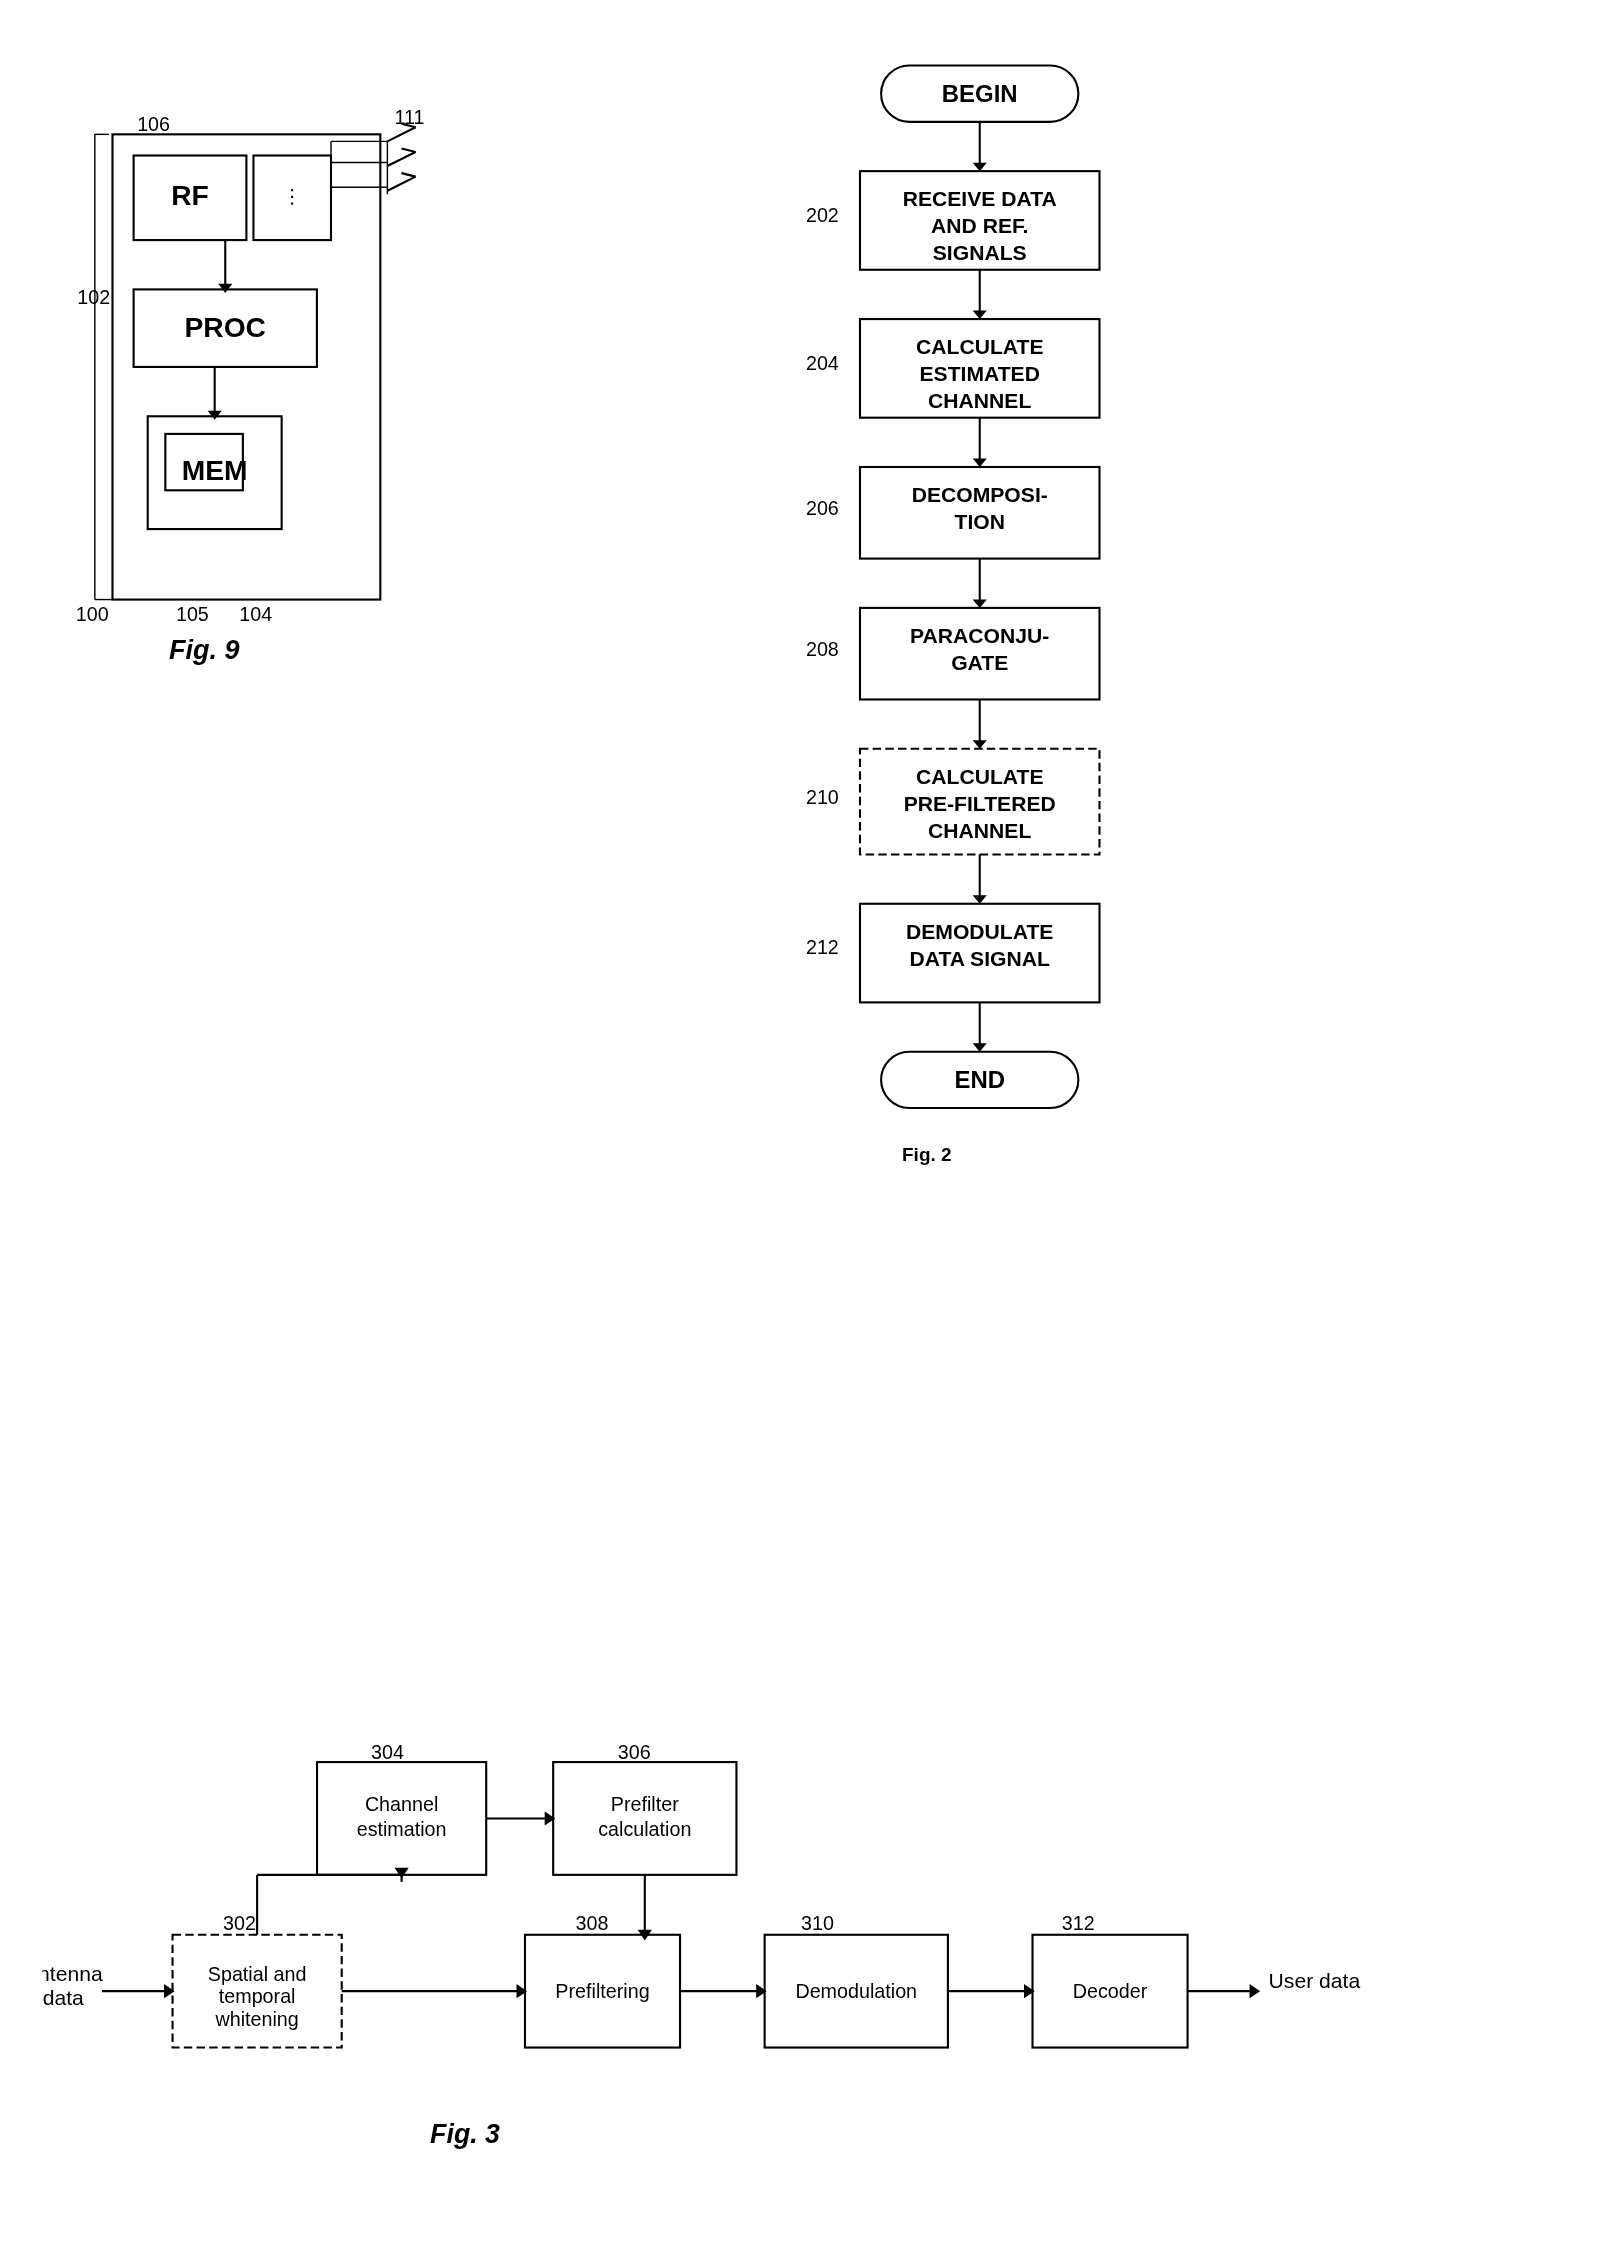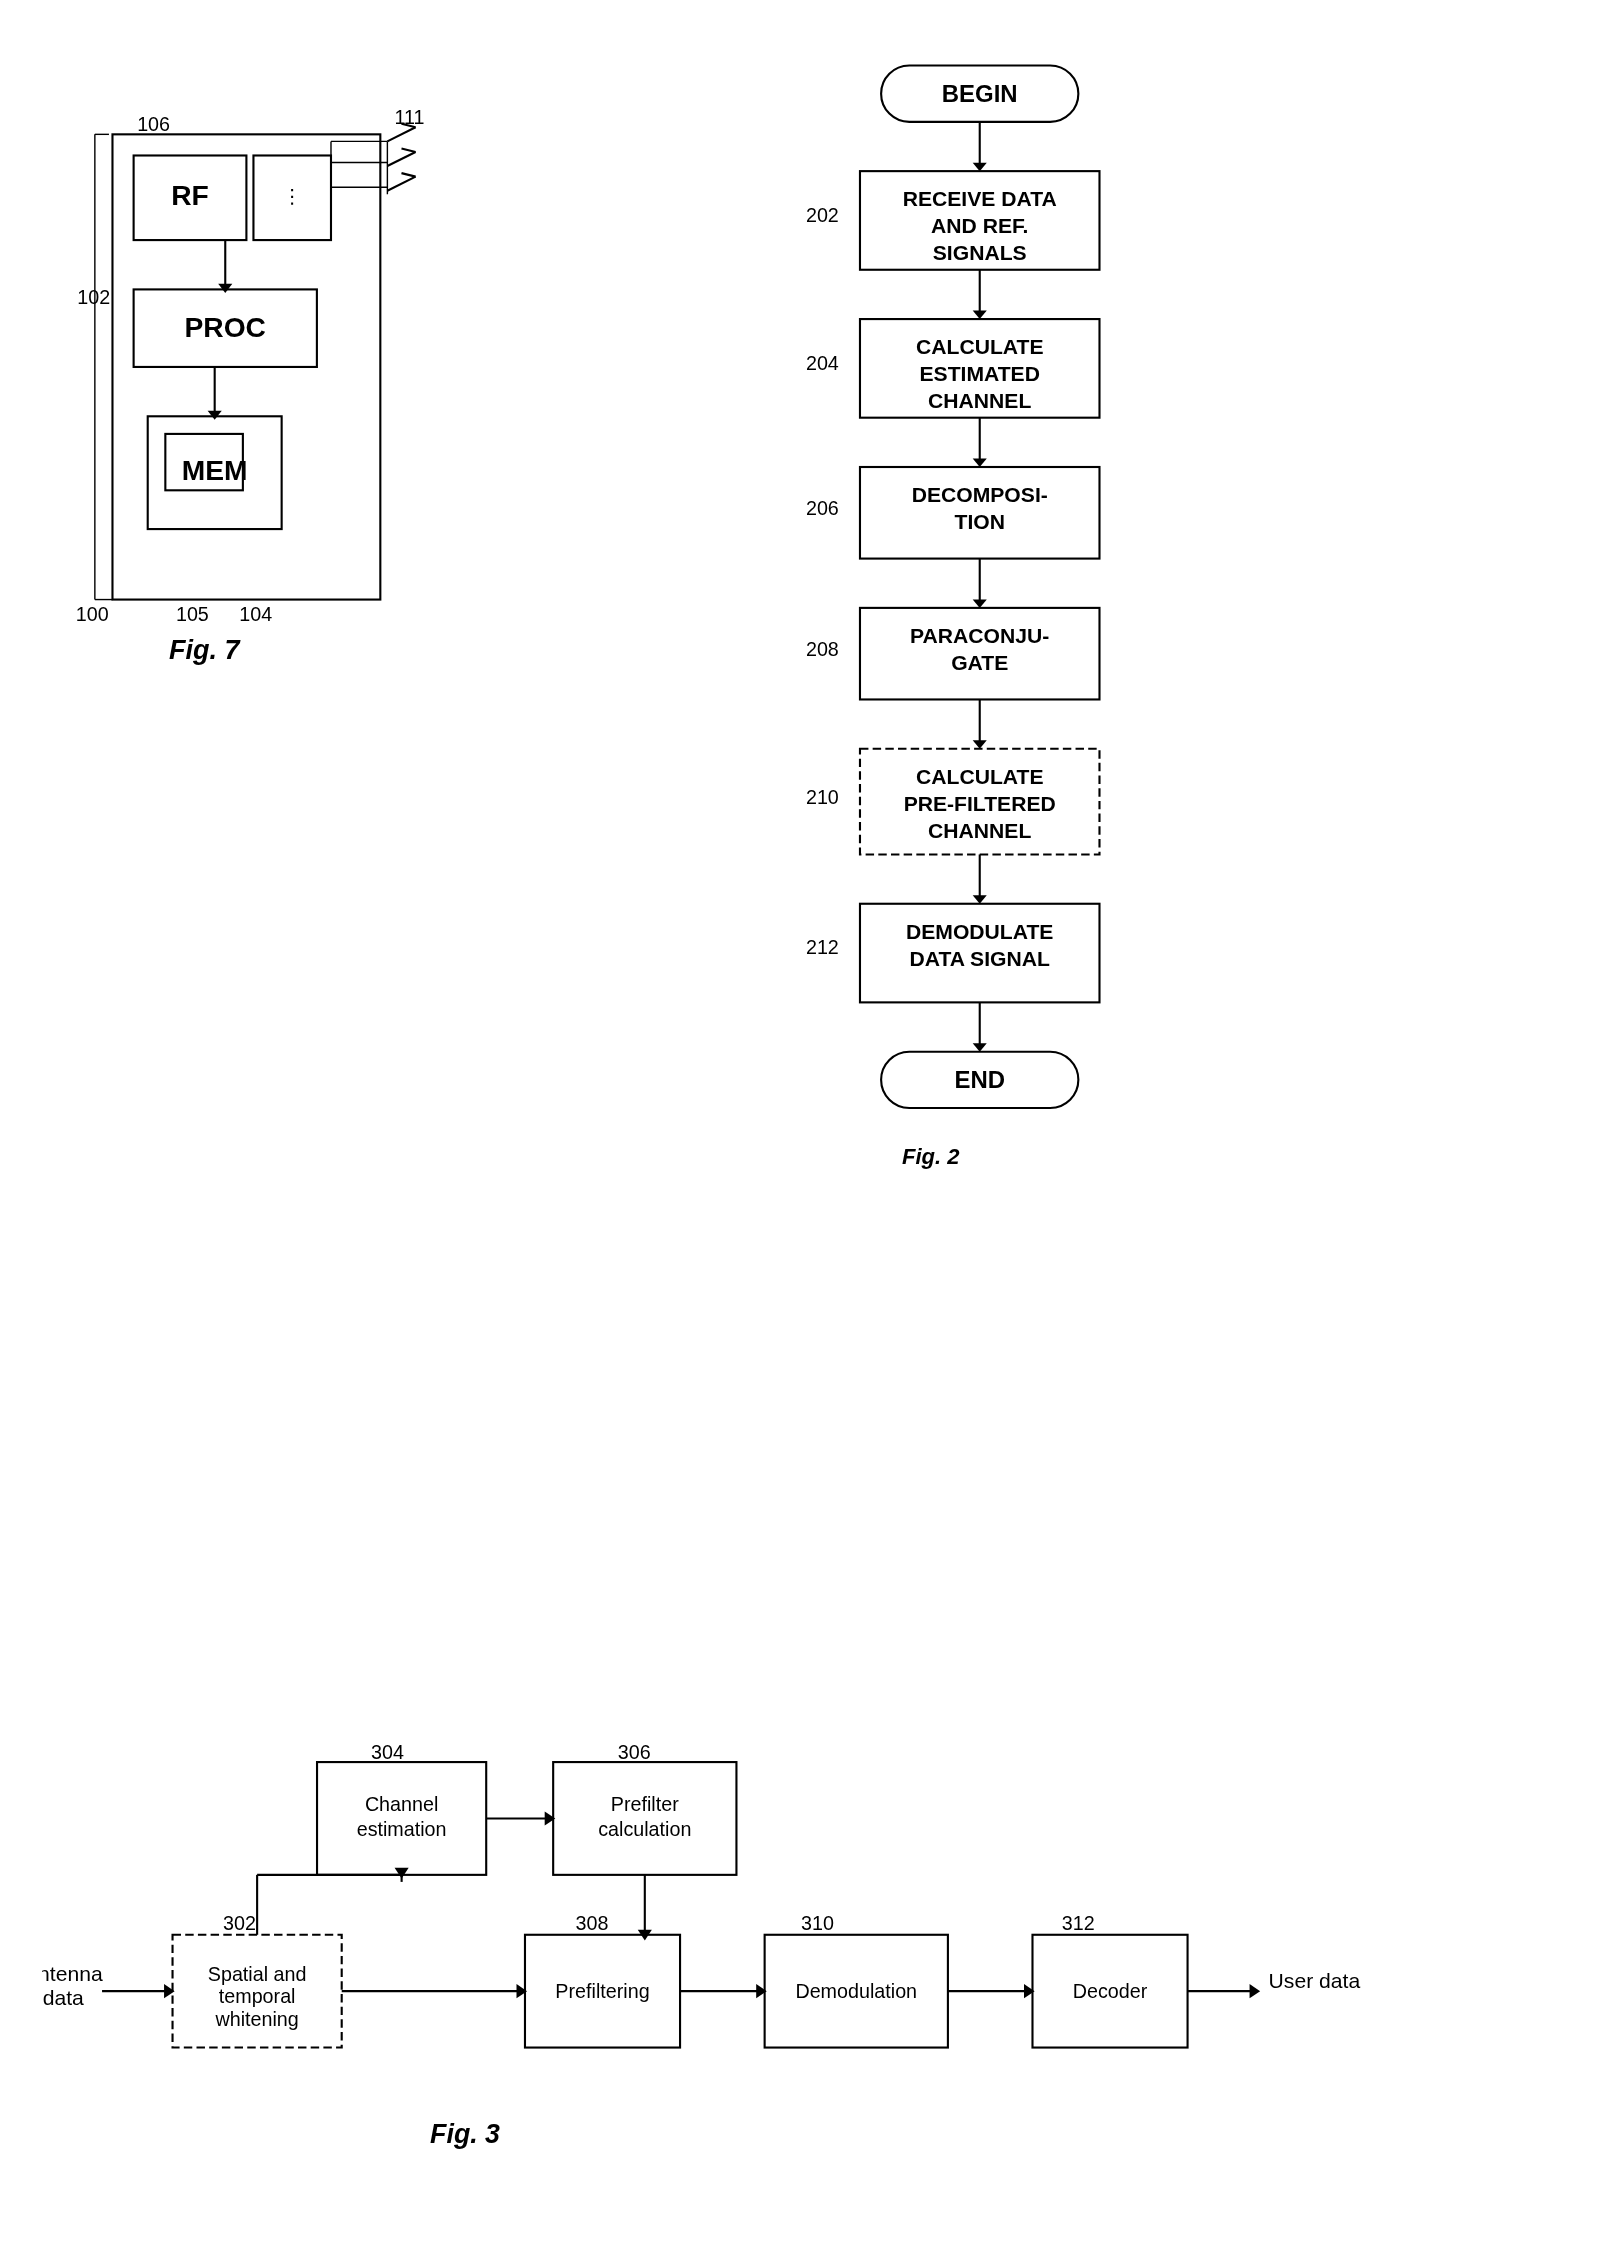--- a/index.html
+++ b/index.html
@@ -78,21 +78,21 @@
       <line x1="55" y1="730" x2="80" y2="730" stroke="#000" stroke-width="2"></line>
 
       <text x="28" y="760" font-size="28" font-family="Arial">100</text>
 
       <text x="260" y="760" font-size="28" font-family="Arial">104</text>
 
       <text x="170" y="760" font-size="28" font-family="Arial">105</text>
 
     </svg>
     
-    <div style="position:absolute; top:550px; left:113px; font-size:27px; font-style:italic; font-weight:bold;">Fig. 7</div>
+    <div style="position:absolute; top:550px; left:113px; font-size:27px; font-style:italic; font-weight:bold;">Fig. 9</div>
   </div>
 
   <div style="position:absolute; top:44px; left:705px; width:634px; height:1480px;">
     <svg width="634" height="1480" viewBox="0 0 900 2100">
 
       <rect x="250" y="30" width="280" height="80" rx="40" ry="40" fill="none" stroke="#000" stroke-width="3"></rect>
       <text x="390" y="82" text-anchor="middle" font-size="34" font-weight="bold" font-family="Arial">BEGIN</text>
 
       <line x1="390" y1="110" x2="390" y2="175" stroke="#000" stroke-width="3"></line>
       <polygon points="380,168 400,168 390,180" fill="#000"></polygon>
@@ -146,21 +146,21 @@
       <text x="190" y="1292" text-anchor="end" font-size="28" font-family="Arial">212</text>
 
       <line x1="390" y1="1360" x2="390" y2="1425" stroke="#000" stroke-width="3"></line>
       <polygon points="380,1418 400,1418 390,1430" fill="#000"></polygon>
 
       <rect x="250" y="1430" width="280" height="80" rx="40" ry="40" fill="none" stroke="#000" stroke-width="3"></rect>
       <text x="390" y="1482" text-anchor="middle" font-size="34" font-weight="bold" font-family="Arial">END</text>
 
     </svg>
     
-    <div style="position:absolute; top:1100px; left:197px; font-size:22px; font-style:italic; font-weight:bold;">Fig. 2</div>
+    <div style="position:absolute; top:1100px; left:197px; font-size:19px; font-weight:bold;">Fig. 2</div>
   </div>
 
   <div style="position:absolute; top:1607px; left:42px; width:1551px; height:578px;">
     <svg width="1551" height="578" viewBox="0 0 2200 820">
 
       <text x="30" y="530" text-anchor="middle" font-size="30" font-family="Arial">Antenna</text>
       <text x="30" y="565" text-anchor="middle" font-size="30" font-family="Arial">data</text>
 
       <line x1="85" y1="545" x2="180" y2="545" stroke="#000" stroke-width="3"></line>
       <polygon points="173,535 188,545 173,555" fill="#000"></polygon>

